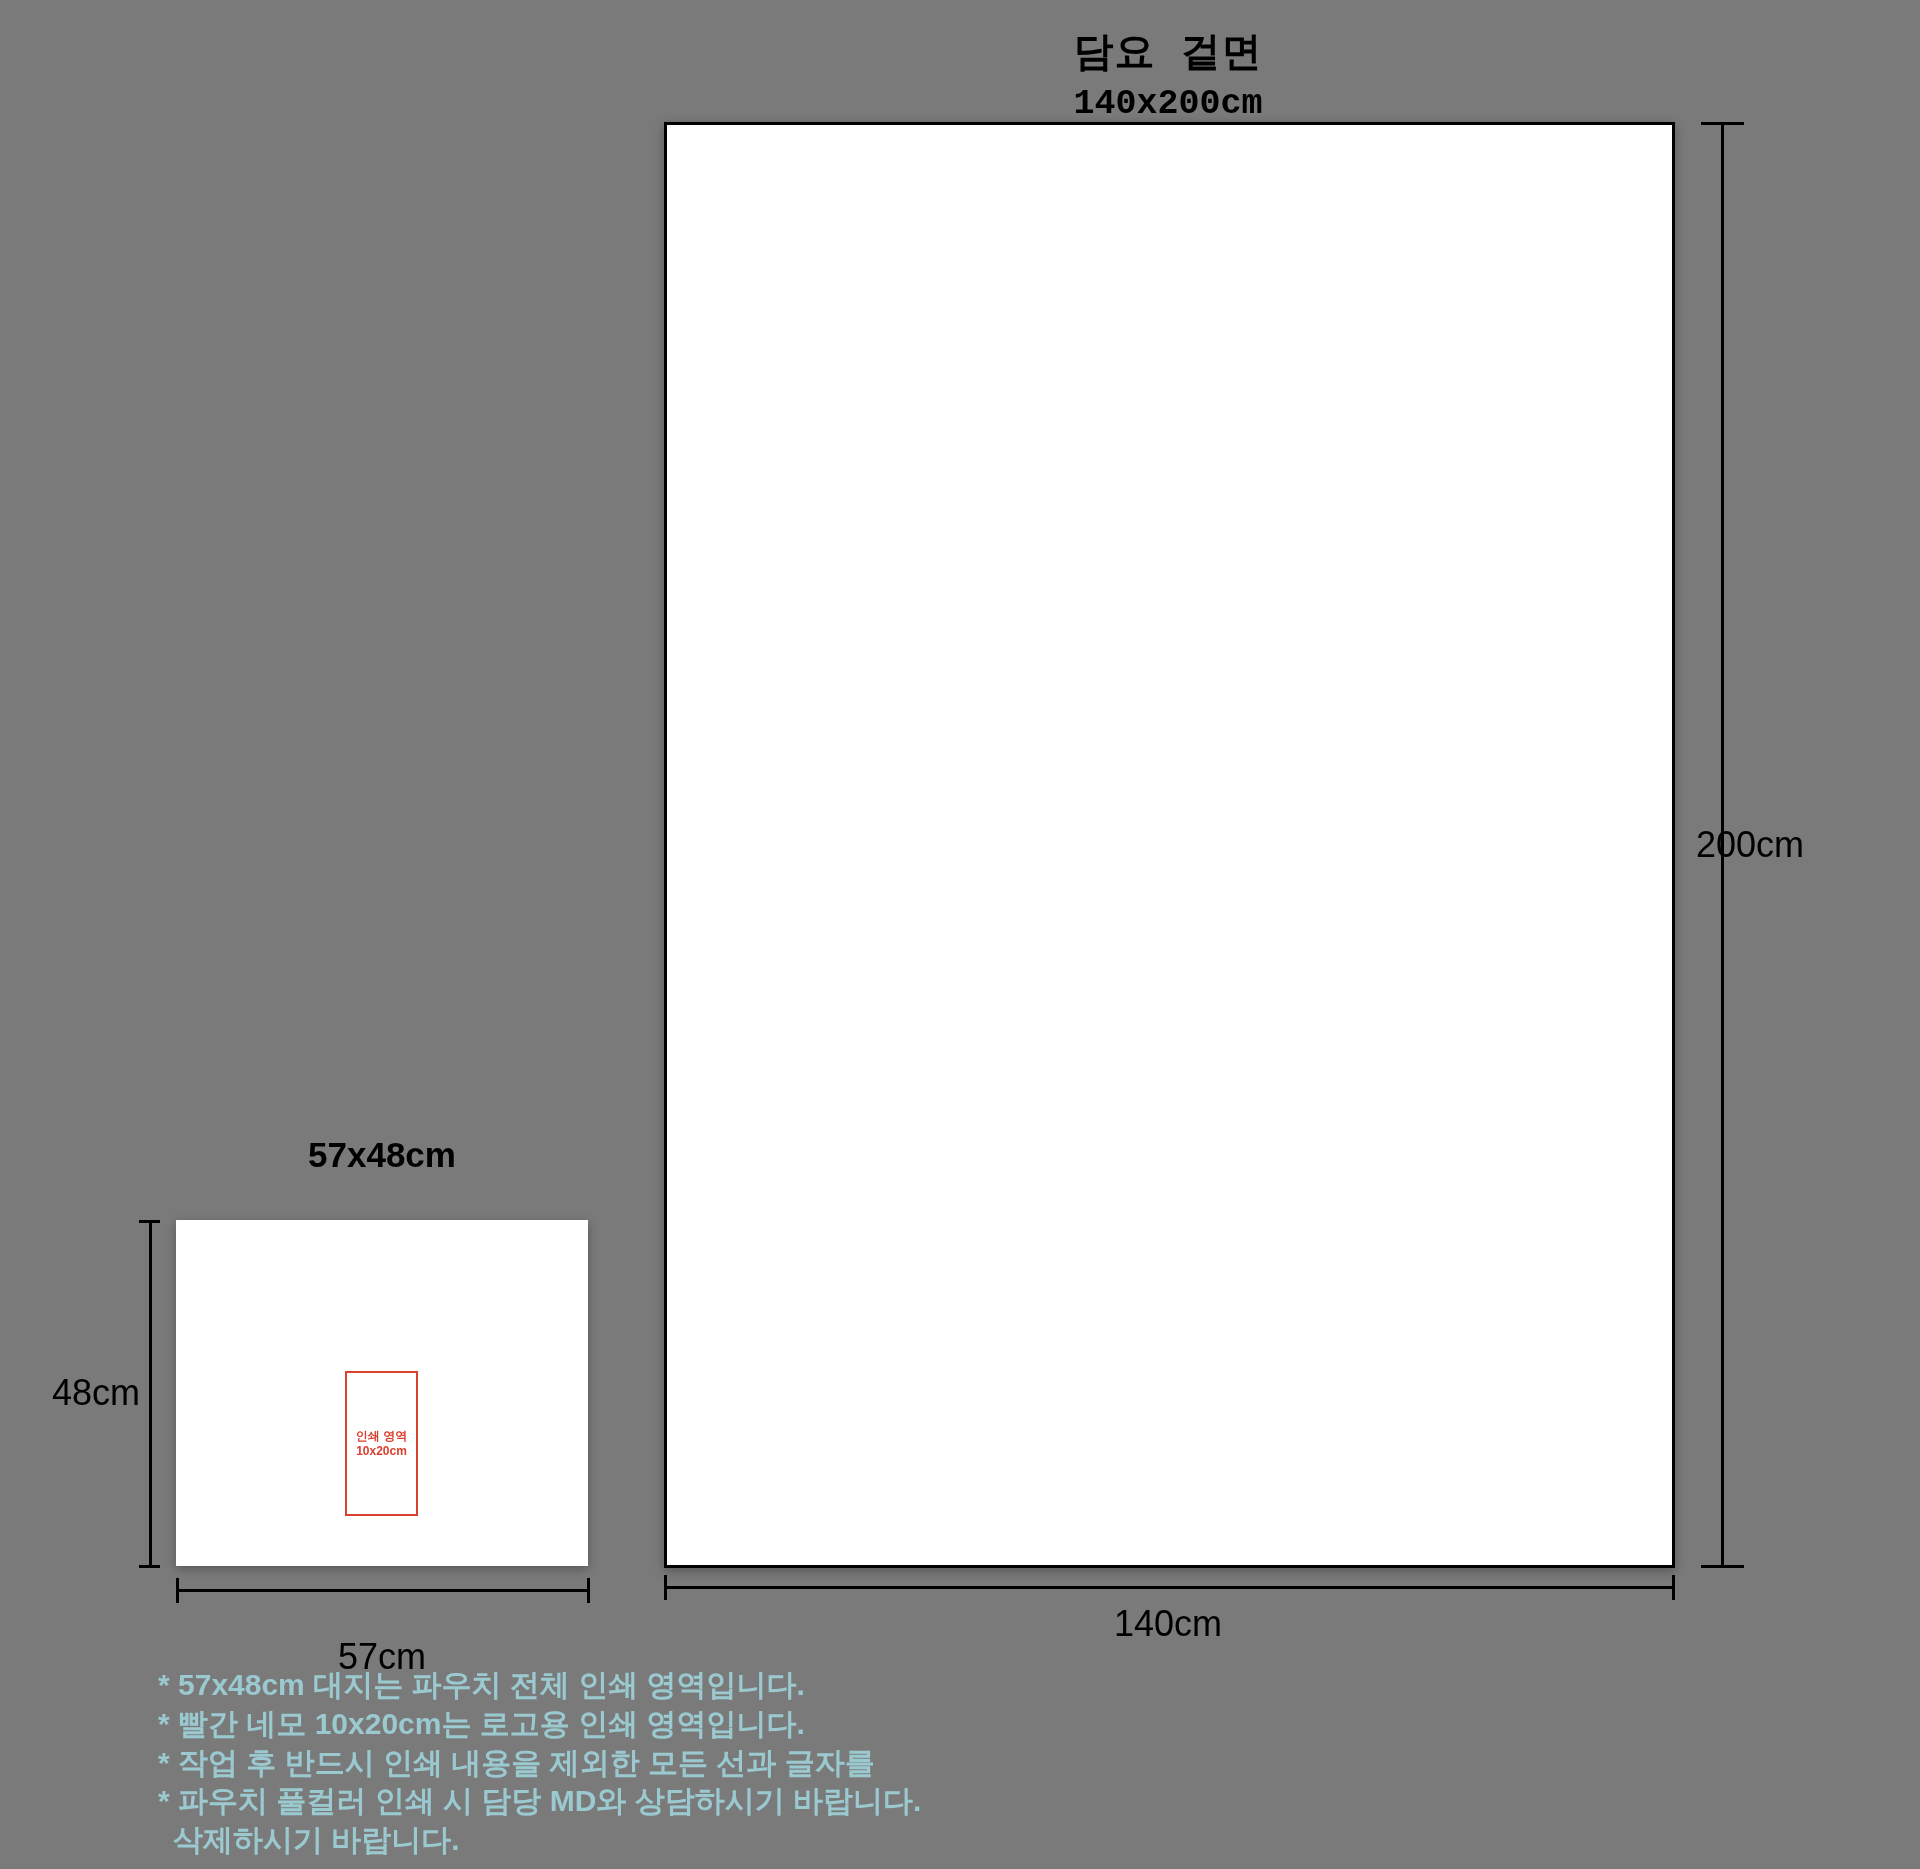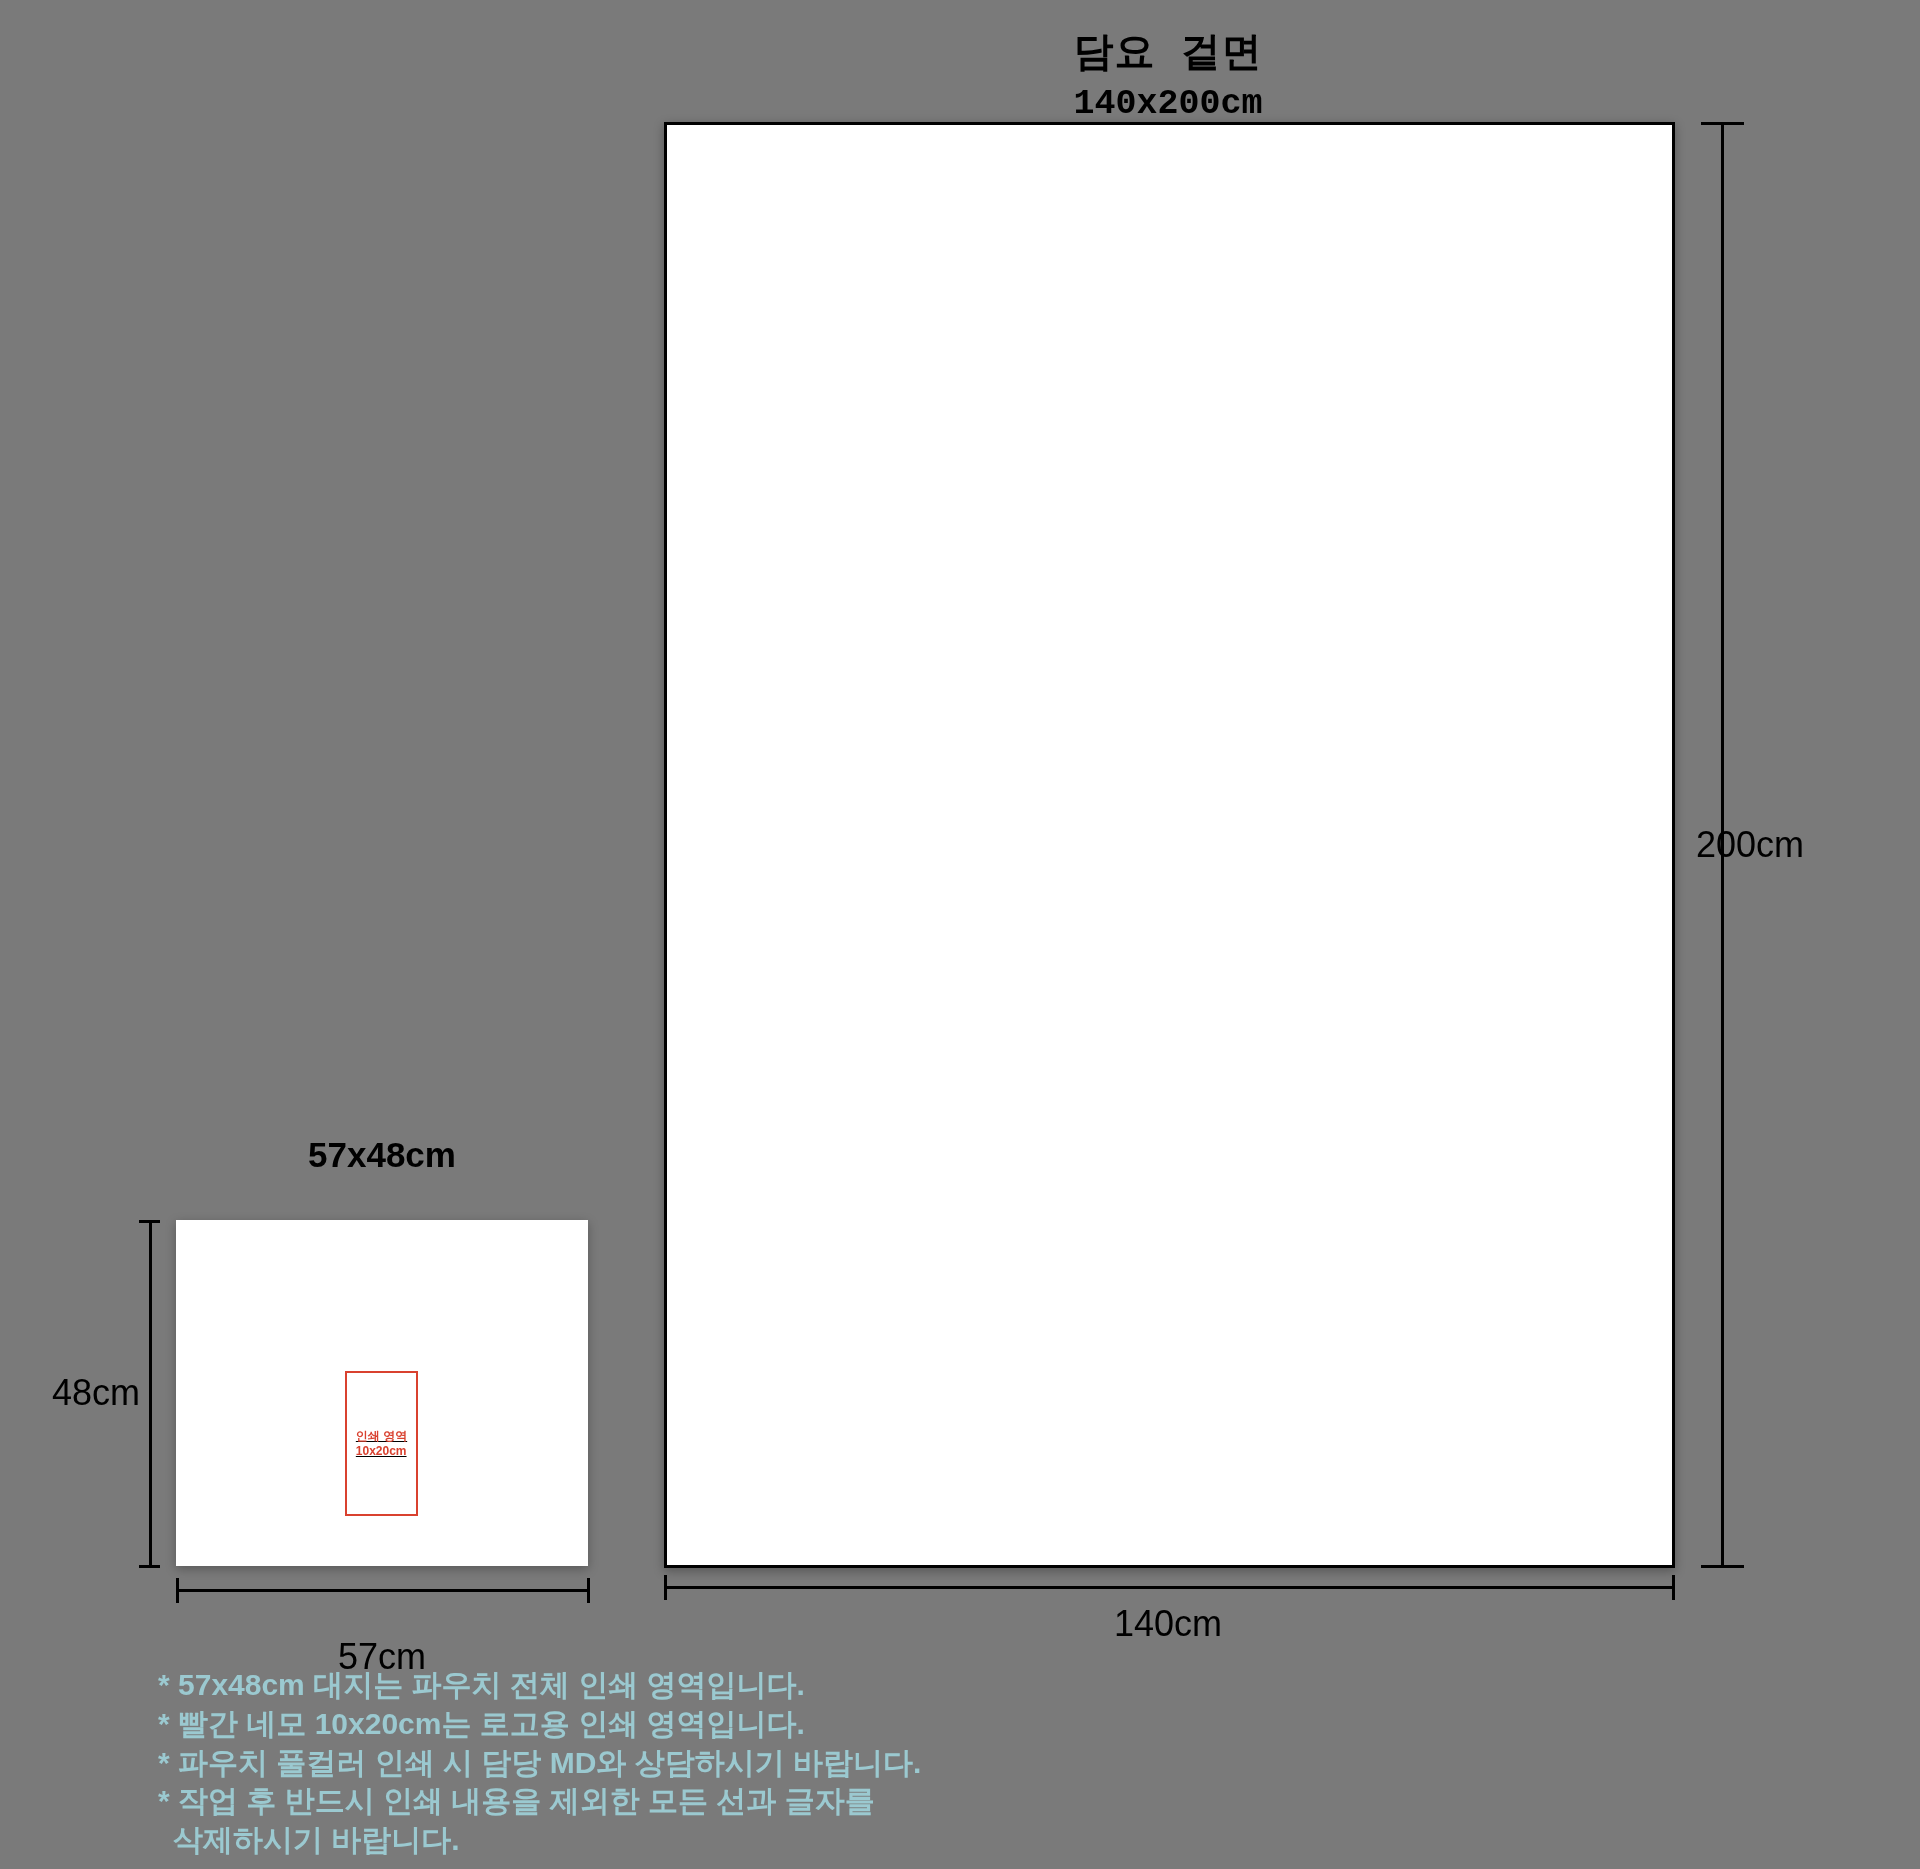--- a/index.html
+++ b/index.html
@@ -33,21 +33,21 @@
   
   .dim { position: absolute; background: #000; }
   .dim-label { position: absolute; color: #000; font-size: 36px; white-space: nowrap; }
 
   
   .print-area {
     position: absolute; left: 345px; top: 1371px; width: 73px; height: 145px;
     border: 2px solid #d9412f;
     display: flex; align-items: center; justify-content: center;
   }
-  .print-area-inner { text-align: left; text-decoration: underline; }
+  .print-area-inner { text-align: center; }
   .print-area-label { color: #d9412f; font-size: 12px; font-weight: bold; line-height: 15px; white-space: nowrap; }
 
   
   .notes {
     position: absolute; left: 158px; top: 1666px;
     color: #9bc9d0; font-size: 30px; font-weight: bold; line-height: 38.8px;
   }
   .note-line { white-space: nowrap; }
   .note-indent { padding-left: 15px; }
 </style>
@@ -92,18 +92,18 @@
   <div class="dim-label" style="left:20px; top:1372px; width:120px; text-align:right;">48cm</div>
 
   <div class="dim" style="left:176px; top:1589px; width:414px; height:3px;"></div>
   <div class="dim" style="left:176px; top:1578px; width:3px; height:25px;"></div>
   <div class="dim" style="left:587px; top:1578px; width:3px; height:25px;"></div>
   <div class="dim-label" style="left:282px; top:1596px; width:200px; text-align:center;margin-top:40px;">57cm</div>
 
   <div class="notes">
     <div class="note-line">* 57x48cm 대지는 파우치 전체 인쇄 영역입니다.</div>
     <div class="note-line">* 빨간 네모 10x20cm는 로고용 인쇄 영역입니다.</div>
+    <div class="note-line">* 작업 후 반드시 인쇄 내용을 제외한 모든 선과 글자를</div>
     <div class="note-line">* 파우치 풀컬러 인쇄 시 담당 MD와 상담하시기 바랍니다.</div>
-    <div class="note-line">* 작업 후 반드시 인쇄 내용을 제외한 모든 선과 글자를</div>
     <div class="note-line note-indent">삭제하시기 바랍니다.</div>
   </div>
 
 </div>
 
 </body></html>

